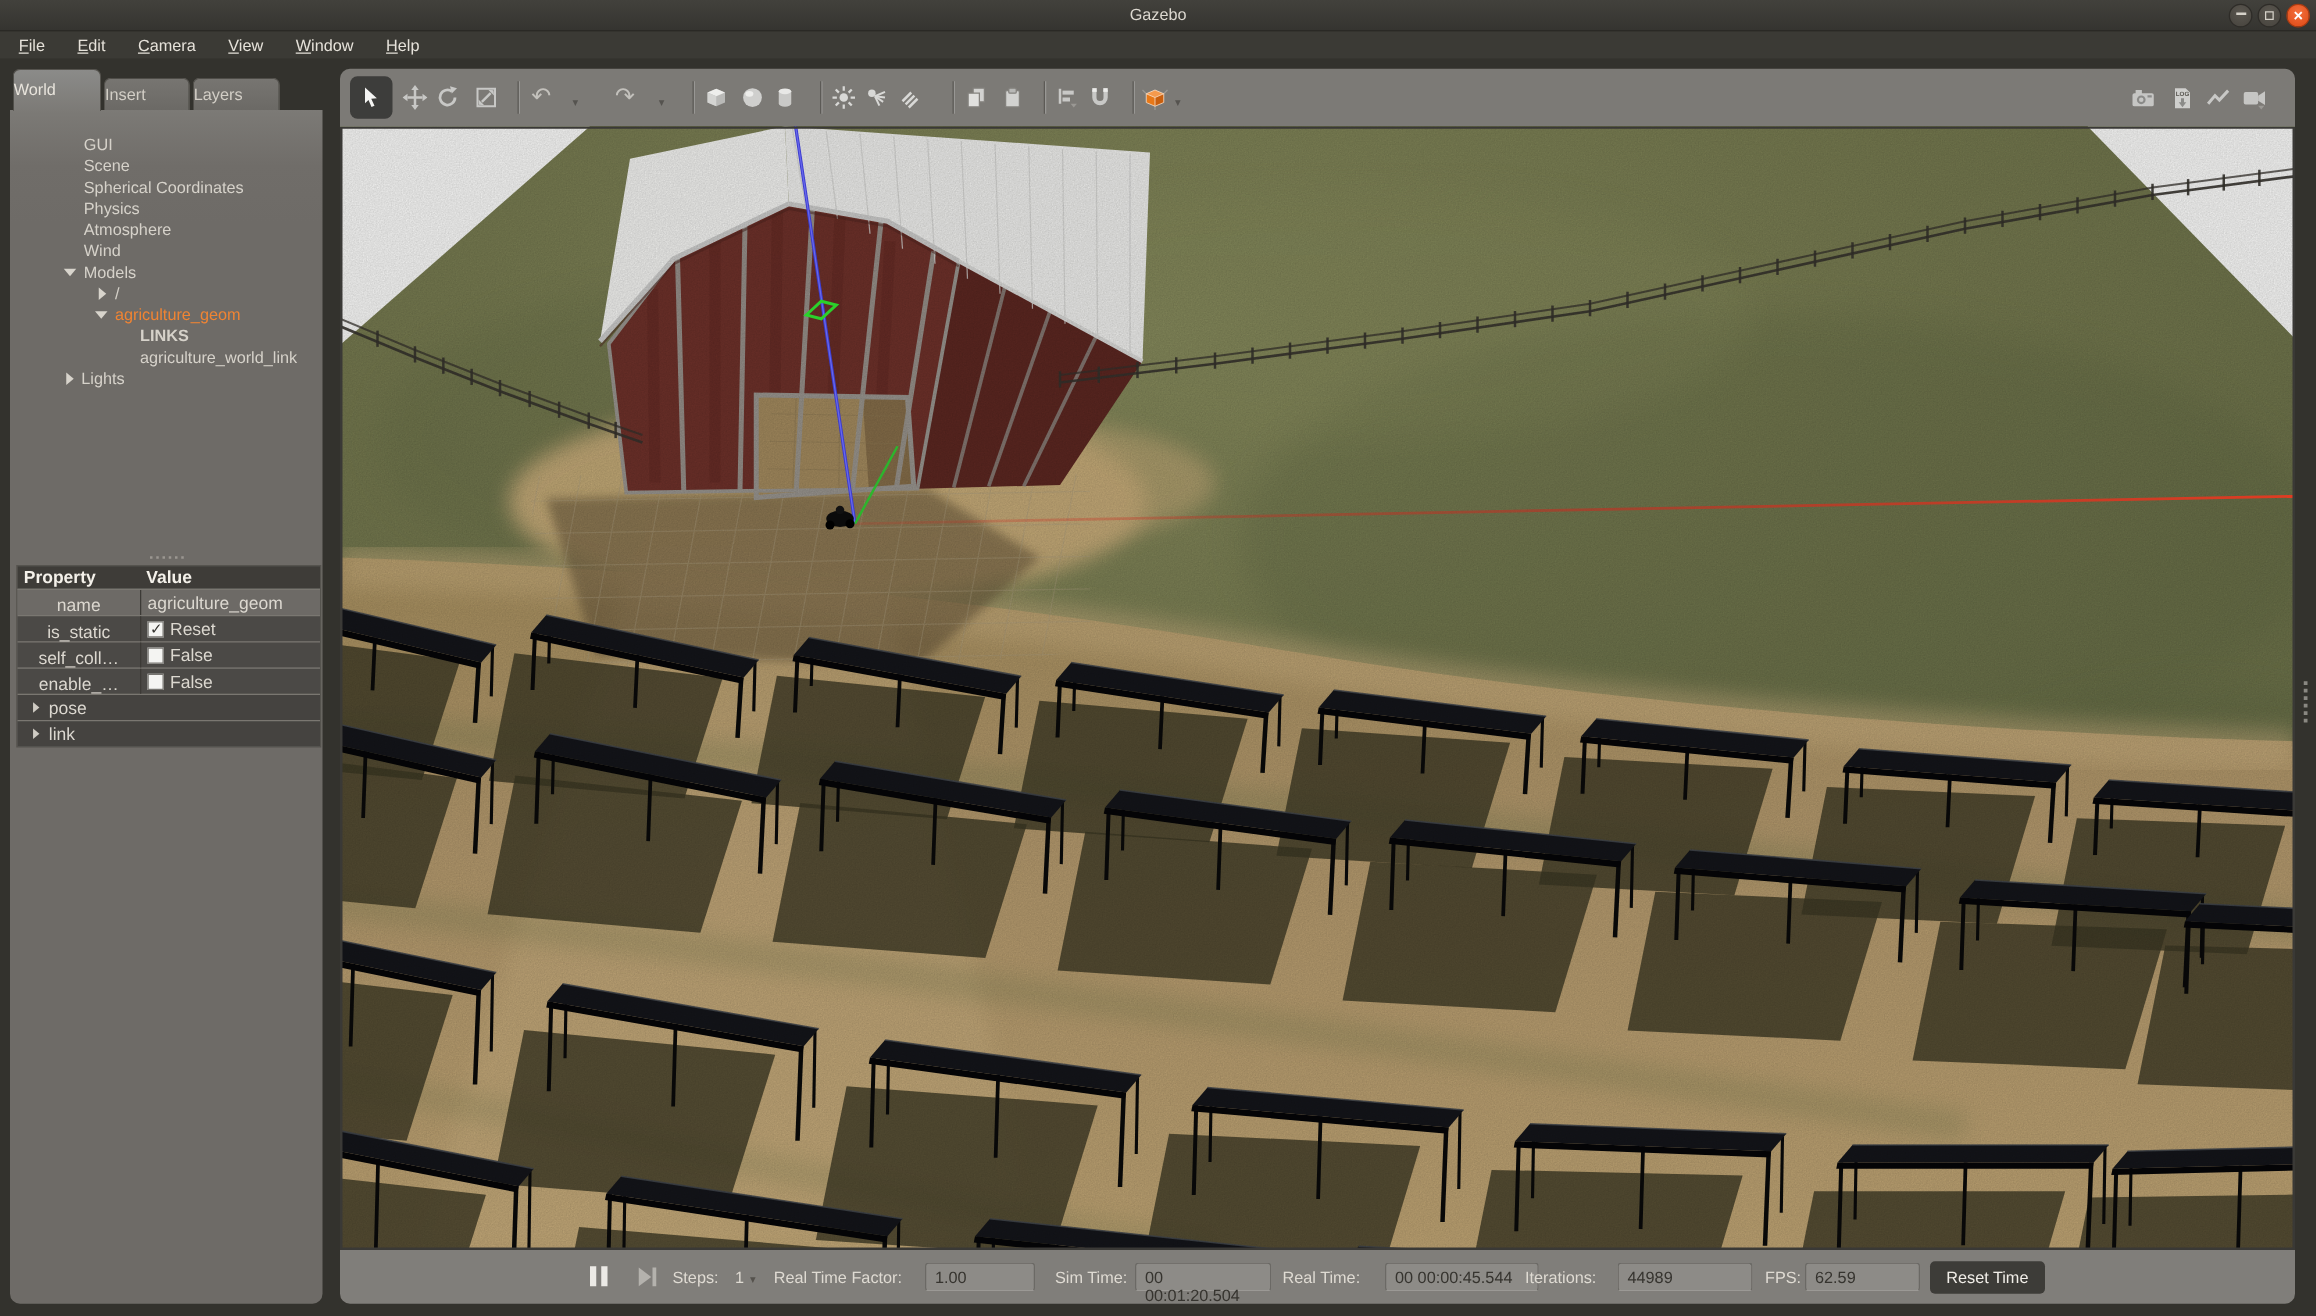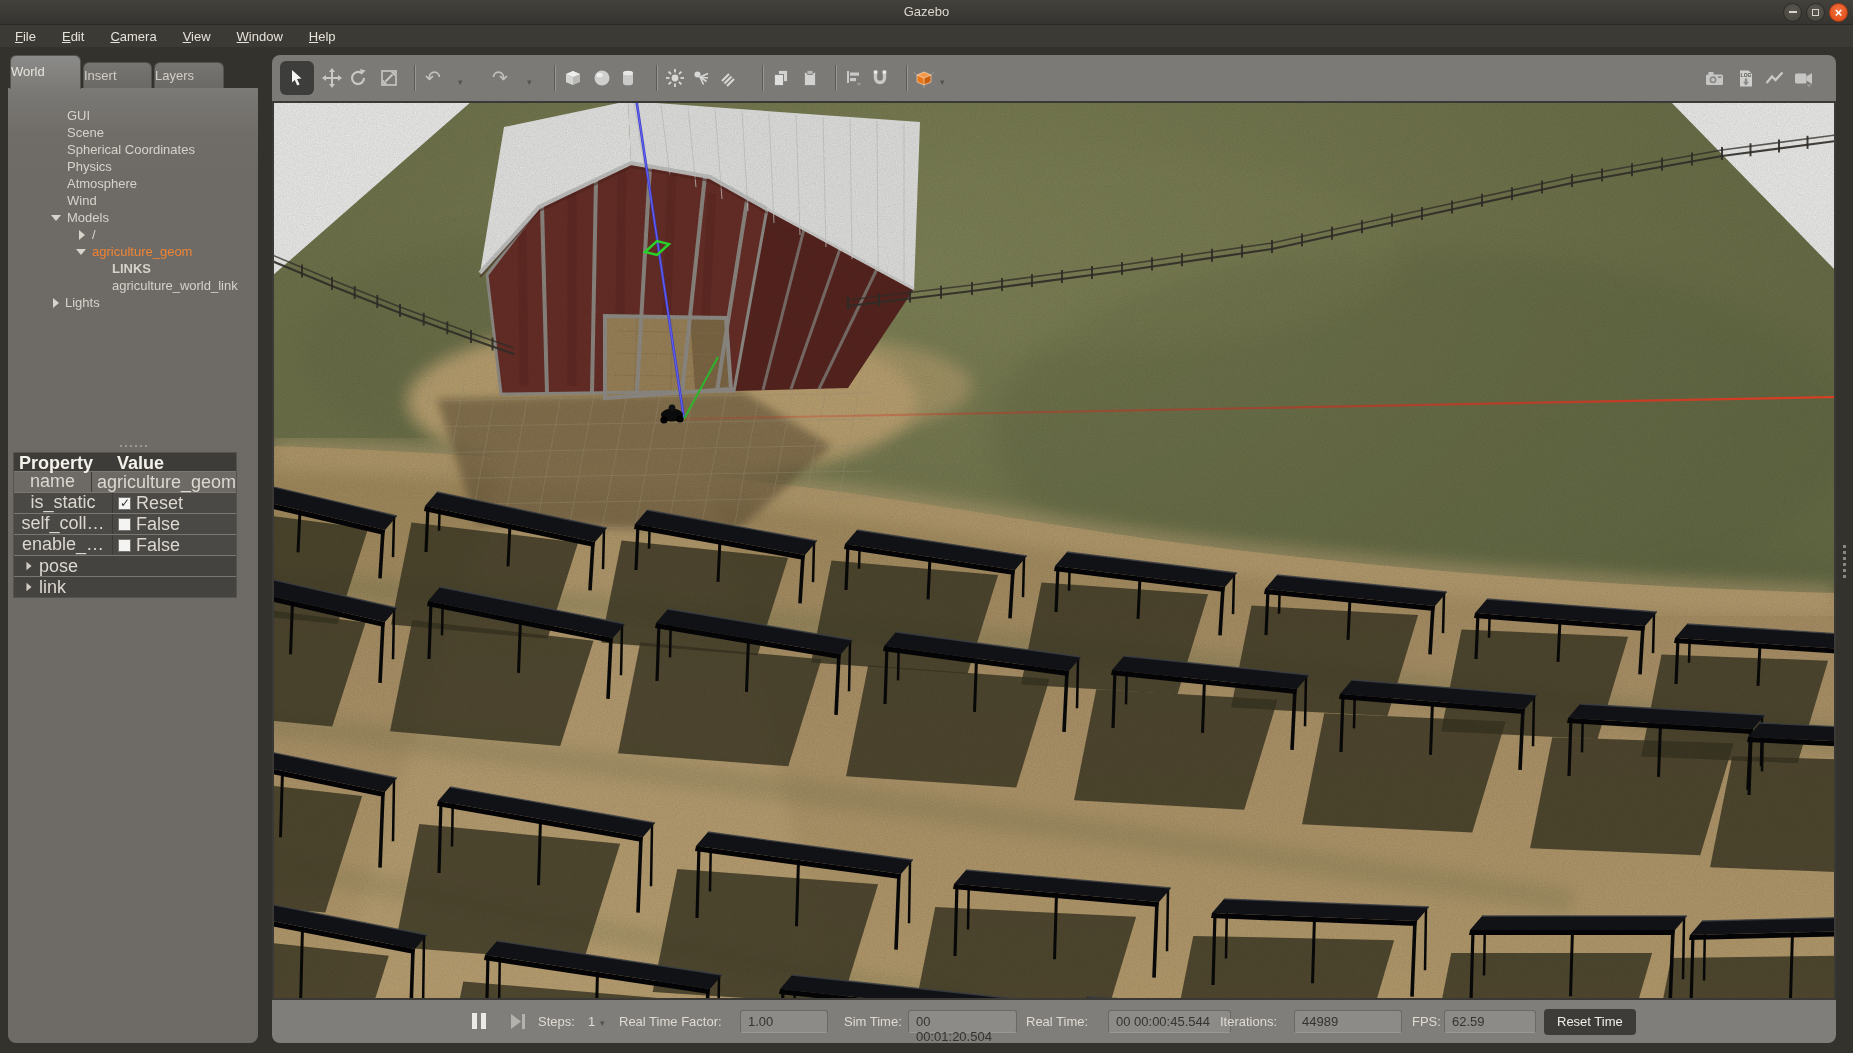--- a/index.html
+++ b/index.html
@@ -36,21 +36,21 @@
   .tree-row .lbl { white-space:nowrap; }
   .exp { width:0; height:0; display:inline-block; }
   .exp.down  { border-left:5px solid transparent; border-right:5px solid transparent; border-top:6px solid #d8d4cc; }
   .exp.right { border-top:5px solid transparent; border-bottom:5px solid transparent; border-left:6px solid #d8d4cc; }
   .sel-orange { color:#f08433; }
   .bold { font-weight:bold; }
 
   .hsplit-dots { position:absolute; top:357px; left:0; width:100%; display:flex; justify-content:center; gap:3px; }
   .hsplit-dots i { width:2px; height:2px; background:#9b9791; }
 
-  .prop-table { position:absolute; left:5px; top:364px; width:224px; font-size:18px; border:1px solid #55534e; }
+  .prop-table { position:absolute; left:5px; top:364px; width:244px; font-size:14px; border:1px solid #55534e; }
   .pt-header { display:flex; height:18px; background:#3e3c38; color:#f4f1ea; font-weight:bold; }
   .pt-header .c1 { width:98px; padding-left:5px; }
   .pt-header .c2 { flex:1; padding-left:5px; }
   .pt-row { display:flex; height:21px; align-items:flex-end; color:#dcd8d0; border-top:1px solid #7a7771; }
   .pt-row .c1 { width:98px; text-align:center; }
   .pt-row .c2 { flex:1; border-left:1px solid #3c3a36; padding-left:5px; display:flex; align-items:center; gap:5px; height:100%; }
   .pt-row.lite { background:#6d6a66; }
   .pt-row.dark { background:#4b4946; }
   .pt-group { display:flex; height:21px; align-items:center; background:#454340; color:#dcd8d0; border-top:1px solid #7a7771; padding-left:12px; gap:7px; }
   .checkbox { width:13px; height:13px; background:#f4f4f2; border:1px solid #767470; position:relative; }

